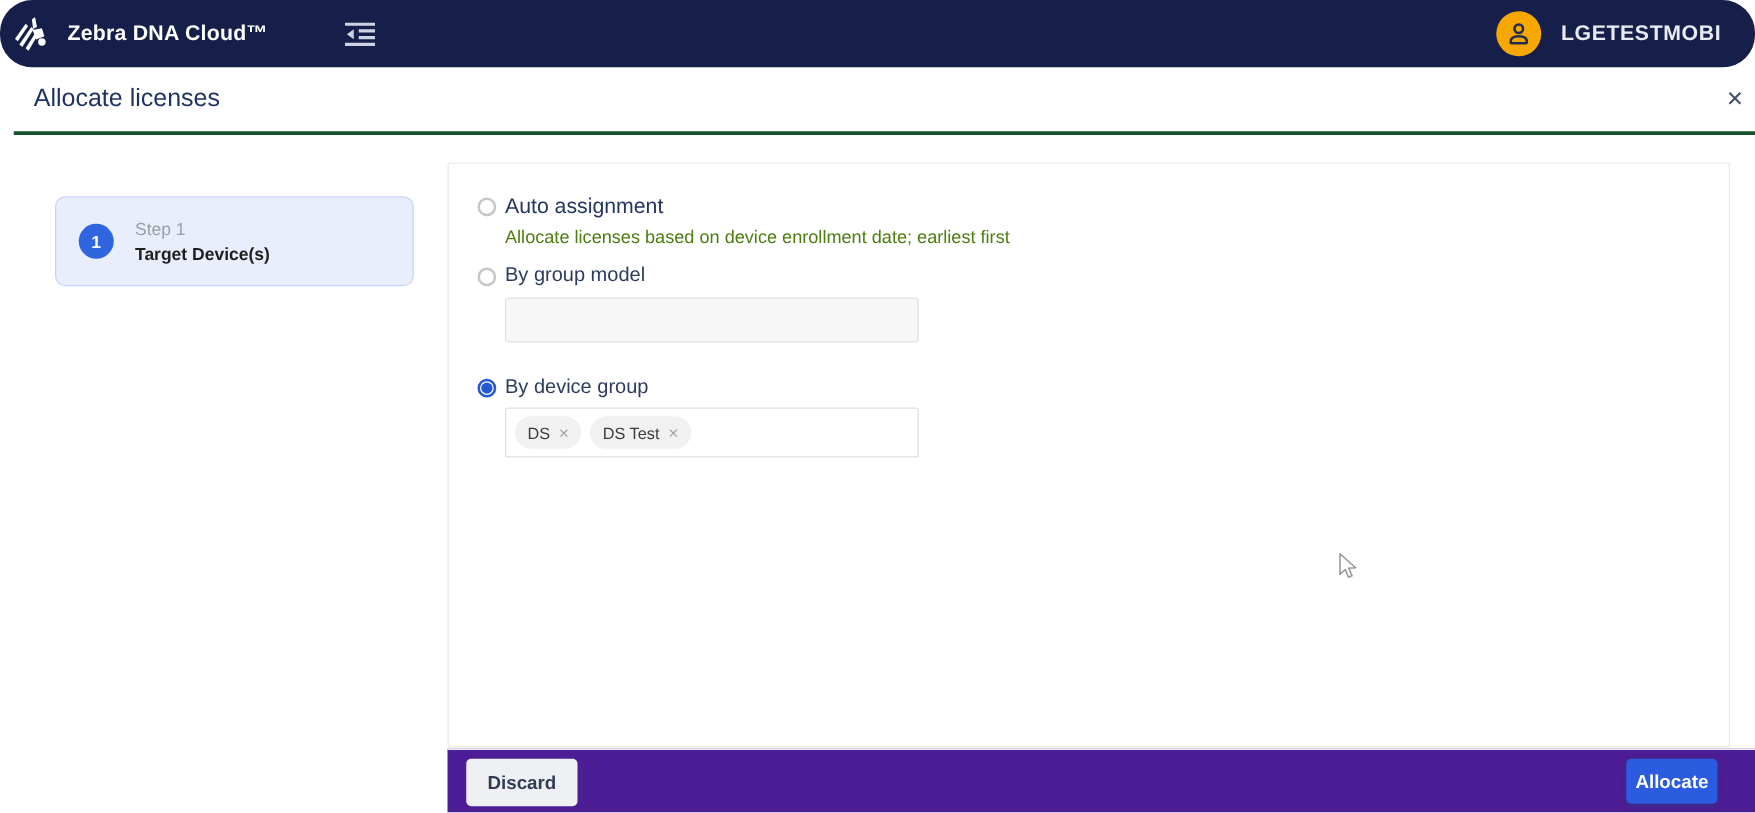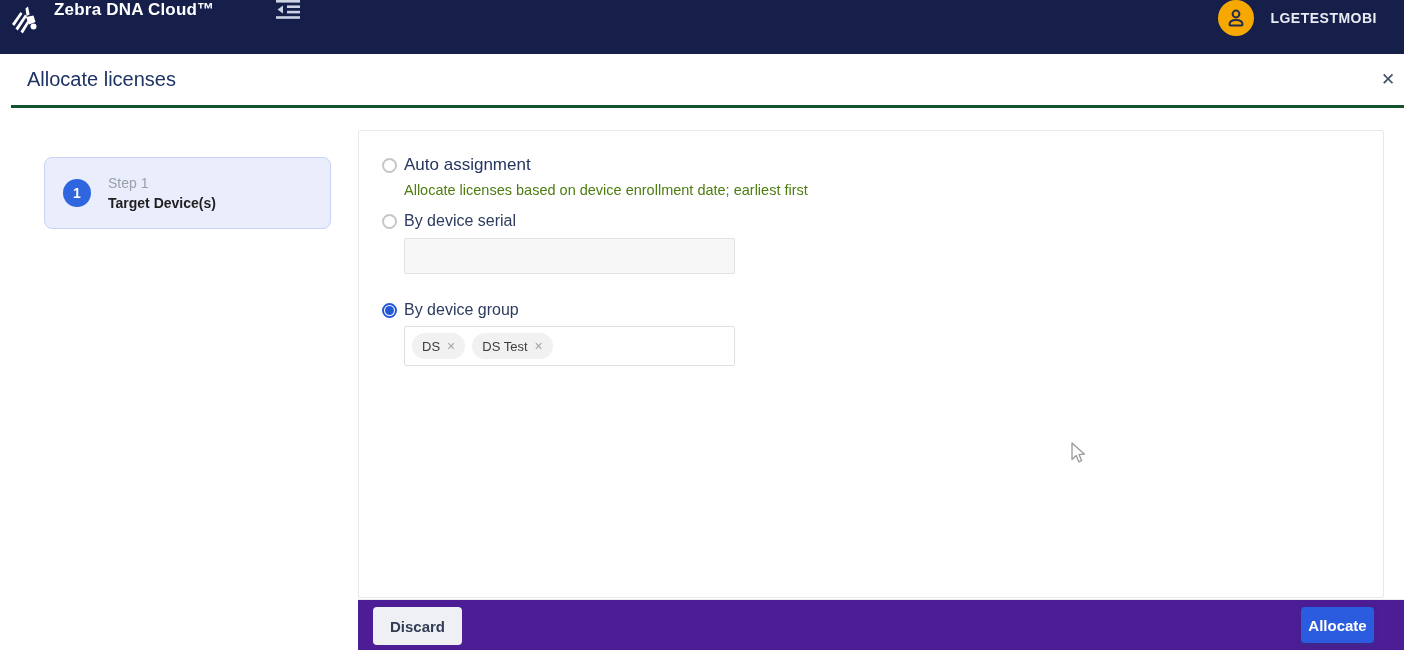--- a/index.html
+++ b/index.html
@@ -5,31 +5,31 @@
   * { margin:0; padding:0; box-sizing:border-box; }
   html, body {
     width:1404px; height:650px;
     font-family:"Liberation Sans", sans-serif;
     background:#ffffff; overflow:hidden; position:relative;
   }
 
   
   .navbar {
     position:absolute; top:0; left:0; width:1404px; height:54px;
-    background:#161f4a; display:flex; align-items:flex-start;
+    background:#161f4a; display:flex; align-items:center;border-radius:26px;
   }
   .logo { margin-left:8px; width:36px; height:40px; display:flex; align-items:center; justify-content:center; }
   .brand { color:#ffffff; font-weight:bold; font-size:17px; margin-left:10px; letter-spacing:.2px; }
   .menu-icon { margin-left:62px; display:flex; align-items:center; cursor:pointer; }
   .nav-right { margin-left:auto; display:flex; align-items:center; margin-right:27px; }
   .avatar {
     width:36px; height:36px; border-radius:50%; background:#f6a800;
     display:flex; align-items:center; justify-content:center; cursor:pointer;
   }
-  .username { color:#e9ebf3; font-weight:bold; font-size:14px; margin-left:16px; letter-spacing:.5px; cursor:pointer; }
+  .username { color:#e9ebf3; font-weight:bold; font-size:17px; margin-left:16px; letter-spacing:.5px; cursor:pointer; }
 
   
   .page-header {
     position:absolute; top:54px; left:0; width:1404px; height:54px;
     background:#fff; border-bottom:3px solid #14532d;
     display:flex; align-items:center;margin-left:11px;
   }
   .page-title { color:#1e3264; font-size:20px; font-weight:500; margin-left:16px; }
   .close-btn {
     margin-left:auto; margin-right:15px; color:#44506b; font-size:17px;
@@ -157,21 +157,21 @@
 <div class="panel">
 
   <div class="opt-row" style="top:24px;">
     <span class="radio"></span>
     <span class="opt-label" style="font-size:17px;color:#24355f;">Auto assignment</span>
   </div>
   <div class="opt-desc">Allocate licenses based on device enrollment date; earliest first</div>
 
   <div class="opt-row" style="top:80px;">
     <span class="radio"></span>
-    <span class="opt-label">By device serial</span>
+    <span class="opt-label">By group model</span>
   </div>
   <input class="model-input" type="text" value="" style="">
 
   <div class="opt-row" style="top:169px;">
     <span class="radio checked"></span>
     <span class="opt-label">By device group</span>
   </div>
   <div class="group-box">
     <span class="chip">
       <span>DS</span>

